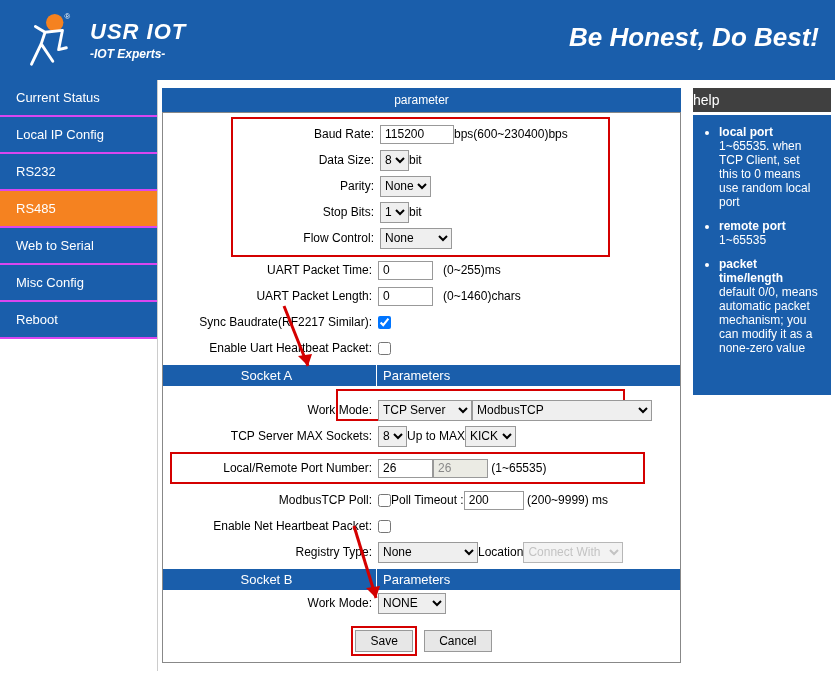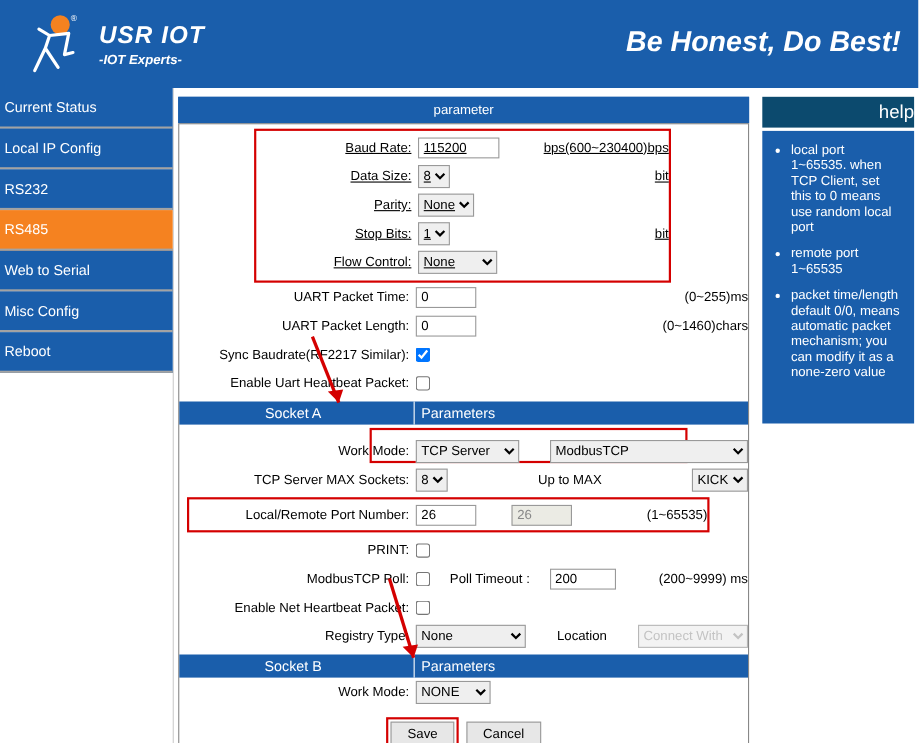--- a/index.html
+++ b/index.html
@@ -6,47 +6,47 @@
 body { font-family: Verdana, Arial, sans-serif; font-size: 12px; background: #fff; width: 835px; }
 .header { background: #1a5eab; height: 80px; display: flex; align-items: center; padding: 0 18px; position: relative; }
 .logo-box { display: flex; align-items: center; gap: 14px; }
 .logo-svg { width: 58px; height: 58px; }
 .brand-text { color: #fff; }
 .brand-title { font-size: 22px; font-weight: bold; font-style: italic; letter-spacing: 1px; }
 .brand-sub { font-size: 12px; font-weight: bold; font-style: italic; margin-top: 2px; }
 .slogan { position: absolute; right: 16px; top: 22px; color: #fff; font-size: 26px; font-weight: bold; font-style: italic; }
 .container { display: flex; width: 100%; }
 .sidebar { width: 158px; background: #fff; border-right: 1px solid #ccc; }
-.sidebar-item { display: block; padding: 10px 4px; background: #1a5eab; color: #fff; border-bottom: 2px solid #a3a3a3; font-size: 13px; cursor: pointer; }
+.sidebar-item { display: block; padding: 10px 16px; background: #1a5eab; color: #fff; border-bottom: 2px solid #d946ef; font-size: 13px; cursor: pointer; }
 .sidebar-item.active { background: #f58220; }
 .main { flex: 1; padding: 8px 4px; }
 .panel-title { background: #1a5eab; color: #fff; text-align: center; padding: 4px 0; font-size: 12px; border: 1px solid #1a5eab; }
 .form-area { border: 1px solid #888; padding-top: 4px; padding-bottom: 6px; }
 .row { display: flex; align-items: center; min-height: 26px; margin: 0; }
 .lbl { width: 215px; text-align: right; padding-right: 6px; font-size: 12px; color: #000; }
-.ctrl { flex: 1; display: flex; align-items: center; gap: 16px; font-size: 12px; justify-content: space-between; }
+.ctrl { flex: 1; display: flex; align-items: center; gap: 0; font-size: 12px; }
 .ctrl input[type=text] { border: 1px solid #999; padding: 2px 4px; font-size: 12px; height: 19px; }
 .ctrl select { border: 1px solid #999; font-size: 12px; height: 21px; background: #efefef; }
 .ctrl input[type=checkbox] { width: 13px; height: 13px; }
 .redbox { border: 2px solid #d40000; }
-.rb-serial { margin: 0 70px 0 68px; padding: 2px 0 4px; text-decoration: underline; }
+.rb-serial { margin: 0 70px 0 68px; padding: 2px 0 4px; }
 .rb-work { margin: 3px 55px 3px 173px; padding: 1px 0; }
 .rb-port { margin: 3px 35px 3px 7px; padding: 1px 0; }
 .rb-save { display: inline-block; padding: 2px; margin-right: 4px; }
 .section-hdr { display: flex; background: #1a5eab; color: #fff; font-size: 13px; margin-top: 4px; }
 .section-hdr .left { width: 214px; text-align: center; padding: 3px 6px 3px 0; border-right: 1px solid #fff; }
 .section-hdr .right { flex: 1; padding: 3px 6px; }
 .btnrow { text-align: center; margin-top: 10px; }
 .btn { background: #e7e7e7; border: 1px solid #999; padding: 3px 14px; font-size: 12px; cursor: pointer; }
 .help { width: 150px; padding: 8px 4px 8px 8px; }
-.help-title { background: #0c4a6e; color: #fff; text-align: right; padding: 4px 0; font-size: 17px; }
+.help-title { background: #404040; color: #fff; text-align: left; padding: 4px 0; font-size: 14px; }
 .help-body { background: #1a5eab; color: #fff; padding: 10px 10px 30px; font-size: 12px; margin-top: 3px; }
 .help-body ul { list-style: disc; padding-left: 16px; }
 .help-body li { margin-bottom: 10px; }
-.help-body .ht { font-weight: normal; text-align: center; }
+.help-body .ht { font-weight: bold; text-align: center; }
 .arrow { position: absolute; pointer-events: none; }
 .readonly { background: #ebebe4; color: #888; }
 </style>
 </head>
 <body>
 
 <div class="header">
   <div class="logo-box">
     <svg class="logo-svg" viewBox="0 0 60 60">
       <circle cx="38" cy="12" r="9" fill="#f58220"></circle>
@@ -167,26 +167,20 @@
       <div class="redbox rb-port">
         <div class="row">
             <div class="lbl" style="width:206px;">Local/Remote Port Number:</div>
           <div class="ctrl"><input type="text" style="width: 55px;" value="26">
             <input type="text" class="readonly" readonly="" style="width: 55px;" value="26">
             &nbsp;<span>(1~65535)</span></div>
           </div>
       </div>
 
       <div class="row">
-          <div class="lbl">PRINT:</div>
-        <div class="ctrl">
-            <input type="checkbox" style="">
-          </div>
-        </div>
-      <div class="row">
           <div class="lbl">ModbusTCP Poll:</div>
         <div class="ctrl"><input type="checkbox" style="">
           <span>Poll Timeout :</span>
           <input type="text" style="width: 60px;" value="200">
           &nbsp;<span>(200~9999) ms</span></div>
         </div>
       <div class="row">
           <div class="lbl">Enable Net Heartbeat Packet:</div>
         <div class="ctrl">
             <input type="checkbox" style="">

